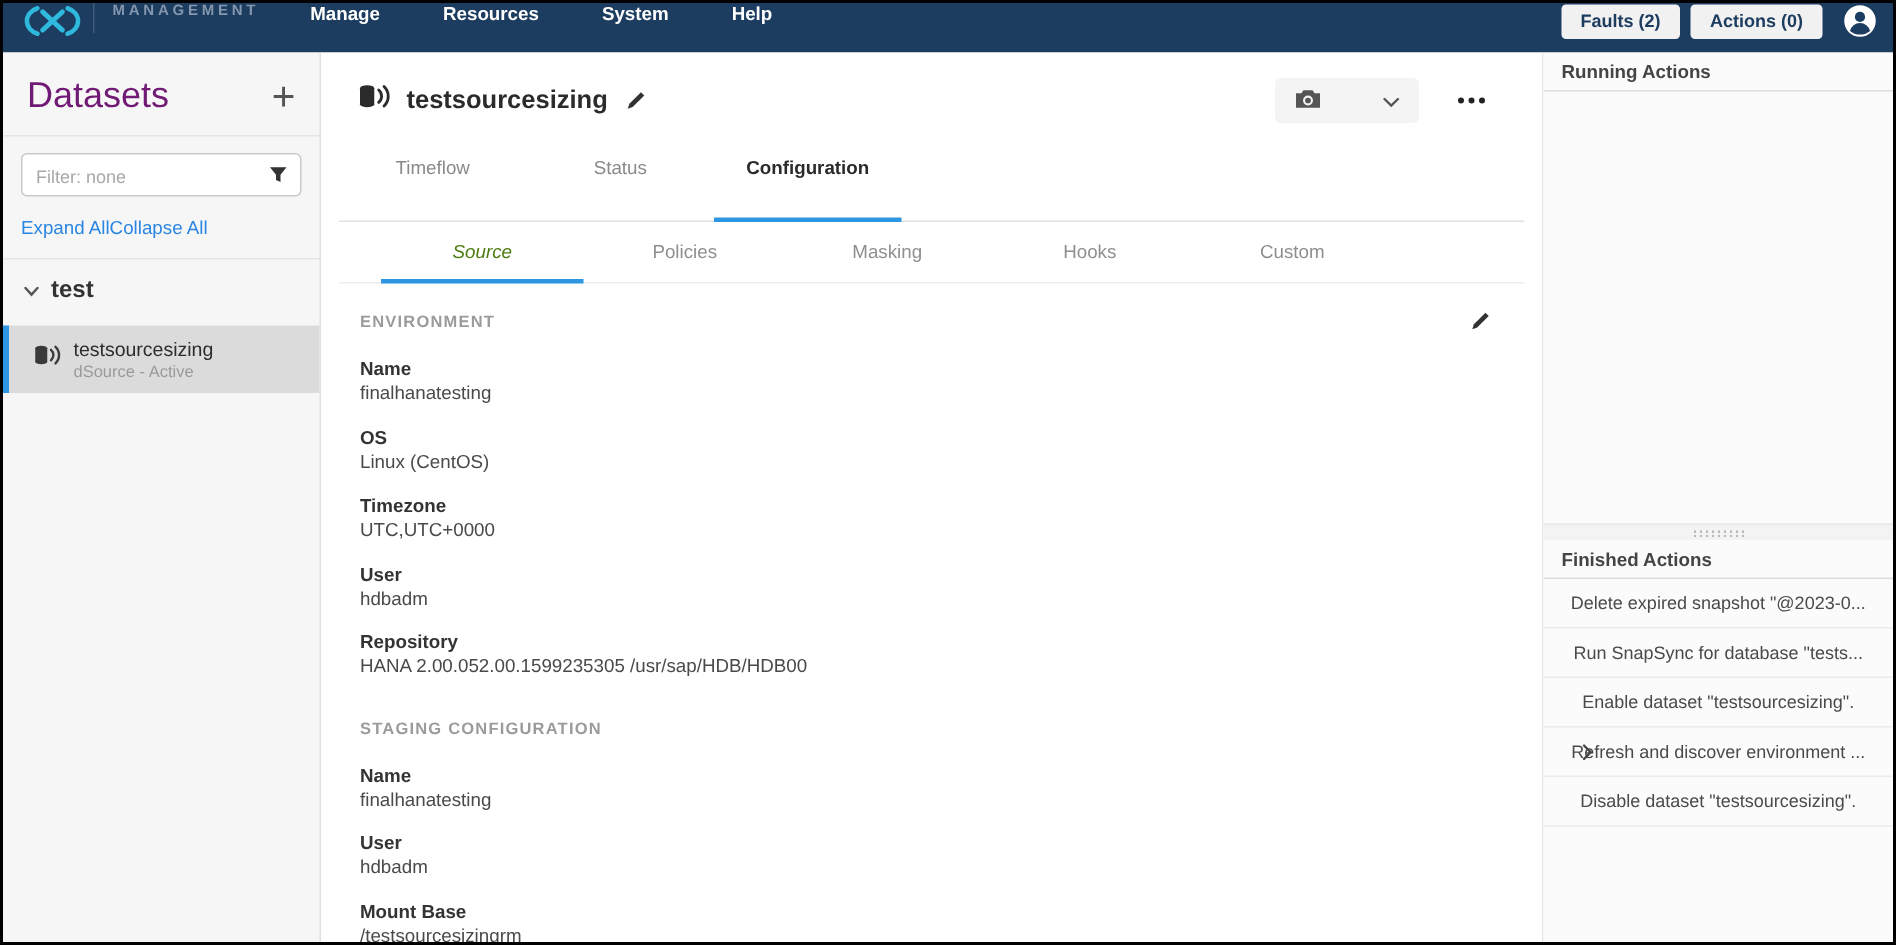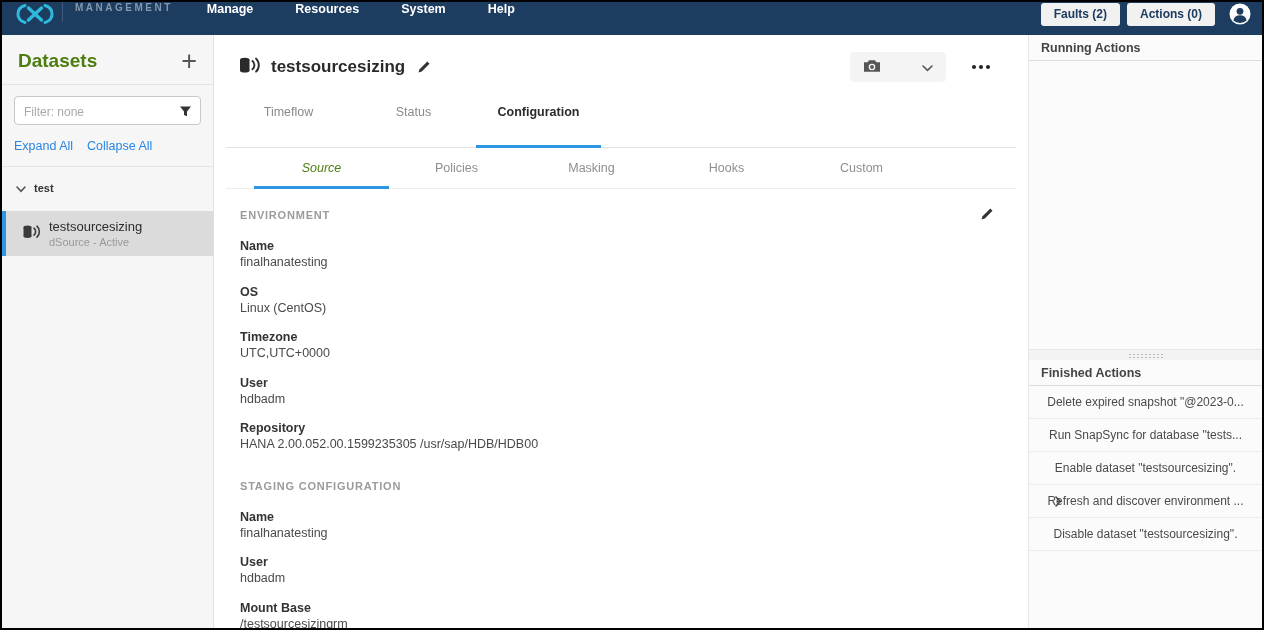--- a/index.html
+++ b/index.html
@@ -23,34 +23,34 @@
   .nav-btn {
     background:#f1f1f1; color:var(--navbar,#1c3c60); border:none; border-radius:3px;
     font-family:inherit; font-size:12px; font-weight:bold; height:23px; padding:0 13px; cursor:pointer;
   }
   .user-icon { width:24px; height:24px; margin-left:6px; cursor:pointer; display:flex; }
   
   .app-body { flex:1; display:flex; min-height:0; }
   
   .sidebar { width:212px; background:#f6f6f6; border-right:1px solid #e0e0e0; flex:0 0 auto; }
   .sb-head { display:flex; align-items:center; padding:15px 16px 12px 16px; }
-  .sb-title { font-size:19px; font-weight:bold; color:#4d7c0f; }
+  .sb-title { font-size:24px; font-weight:normal; color:#701a75; }
   .sb-plus { margin-left:auto; font-size:27px; font-weight:200; color:#555; line-height:20px; cursor:pointer; }
   .sb-div { height:1px; background:#e4e4e4; }
   .sb-filter { position:relative; margin:11px 12px; }
   .sb-filter input {
     width:100%; height:29px; border:1px solid #c9c9c9; border-radius:4px; background:#fff;
     font-family:inherit; font-size:12px; color:#444; padding:3px 28px 0 9px; outline:none;
   }
   .sb-filter input::placeholder { color:#a9a9a9; }
   .funnel { position:absolute; right:9px; top:8px; }
-  .sb-links { display:flex; gap:14px; margin:14px 12px 13px 12px; }
+  .sb-links { display:flex; margin:14px 12px 13px 12px; }
   .sb-links a { color:#2a86e2; font-size:12.5px; cursor:pointer; text-decoration:none; }
   .tree-group { display:flex; align-items:center; gap:8px; padding:12px 14px 10px 14px; cursor:pointer; }
-  .tree-group-label { font-size:11px; font-weight:bold; color:#333; }
+  .tree-group-label { font-size:16px; font-weight:bold; color:#333; }
   .tree-item {
     display:flex; align-items:center; gap:8px; height:45px; background:#dbdbdb;
     border-left:4px solid var(--accent,#2e97e3); padding-left:16px; margin-top:4px; cursor:pointer;
   }
   .ti-name { font-size:13px; color:#2c2c2c; }
   .ti-sub { font-size:11px; color:#9a9a9a; margin-top:2px; }
   
   .main { flex:1; background:#fff; min-width:0; display:flex; flex-direction:column; border-right:1px solid #e6e6e6; }
   .main-head { display:flex; align-items:center; padding:17px 22px 6px 24px; }
   .main-title { font-size:17px; font-weight:bold; color:#2b2b2b; margin:0 12px 0 10px; }

